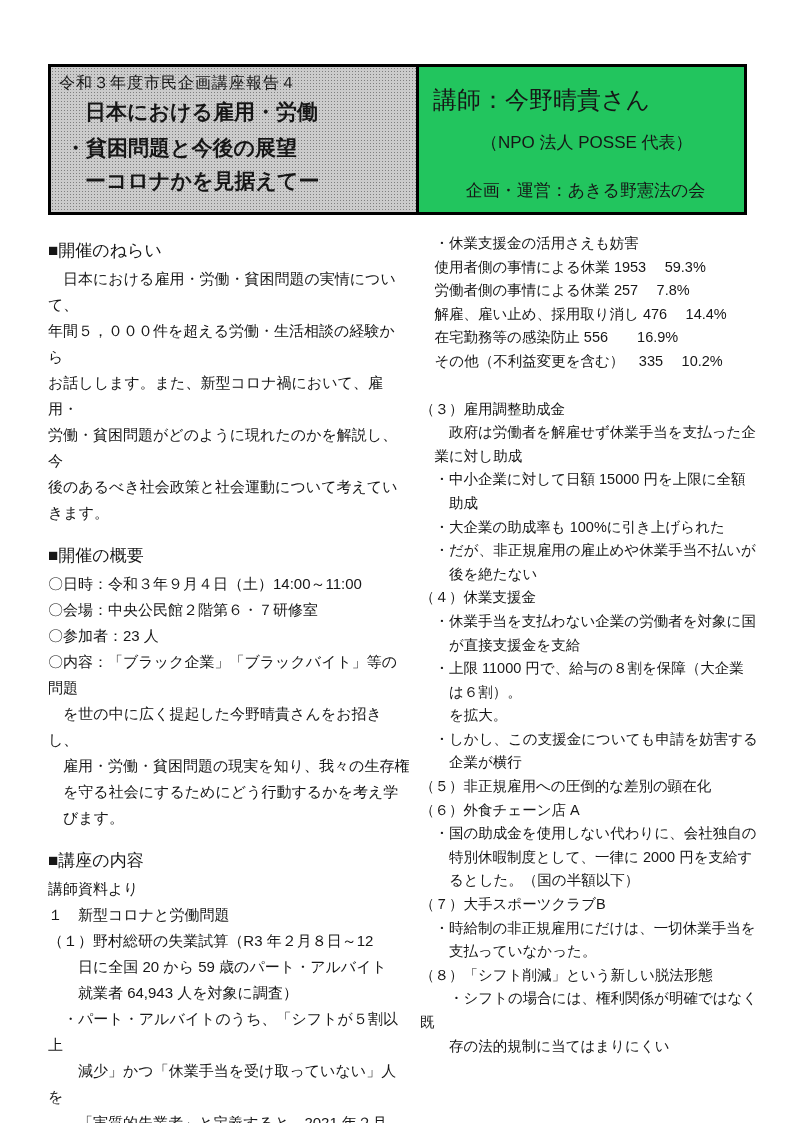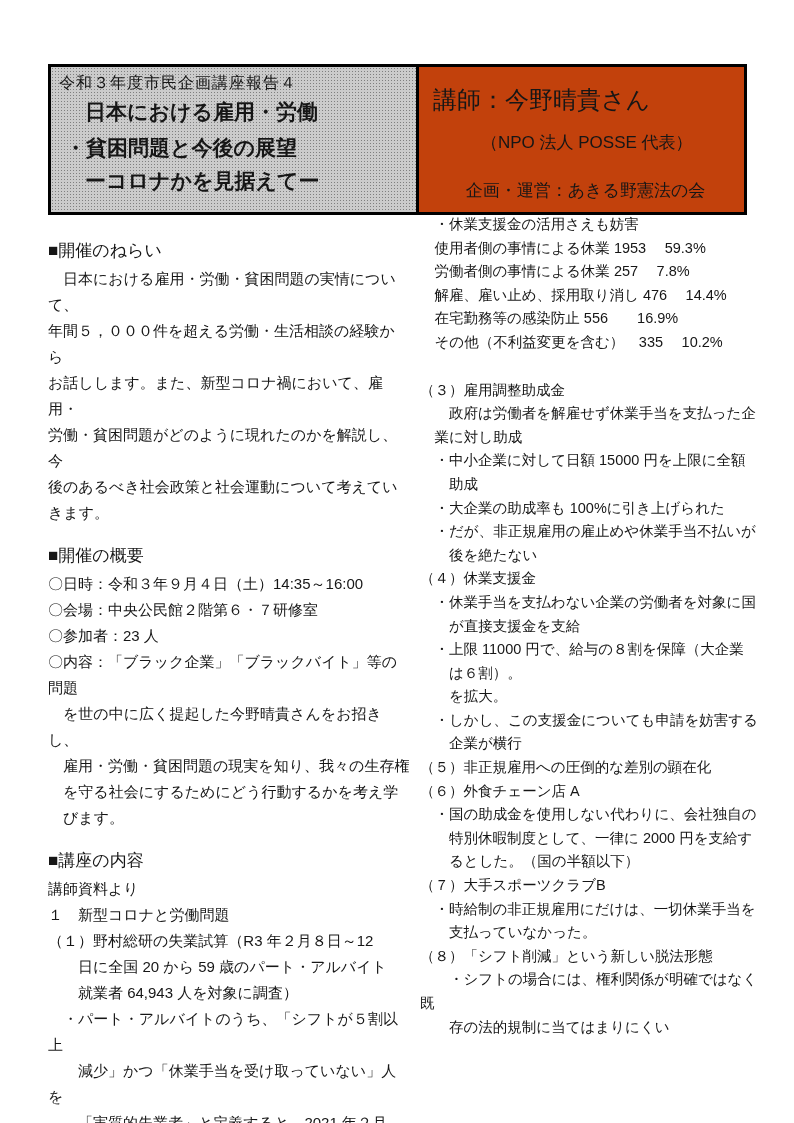--- a/index.html
+++ b/index.html
@@ -13,21 +13,21 @@
     overflow:hidden;
   }
 
   
   .header {
     position:absolute; left:48px; top:64px;
     width:699px; height:151px;
     border:3px solid #000;
     box-sizing:border-box;
     display:flex;
-    background:#c2410c;
+    background:#22c55e;
   }
   .header-left {
     width:368px;
     border-right:3px solid #000;
     box-sizing:border-box;
     background-color:#cbcbcb;
     background-image:radial-gradient(#7f7f7f 0.8px, rgba(0,0,0,0) 0.9px);
     background-size:3px 3px;
     padding:5px 8px 0 8px;
   }
@@ -38,21 +38,21 @@
   .sub-title { font-size:21px; font-weight:bold; line-height:30px; padding-left:26px; white-space:nowrap; }
 
   .header-right { flex:1; padding:16px 12px 0 14px; box-sizing:border-box; }
   .lecturer { font-size:24px; line-height:34px; white-space:nowrap; }
   .lecturer-org { font-size:17px; line-height:24px; margin-left:48px; margin-top:14px; white-space:nowrap; }
   .organizer { font-size:17px; line-height:24px; margin-left:6px; margin-top:24px; white-space:nowrap;text-align:center; }
 
   
   .col { position:absolute; }
   .col-left  { left:48px;  top:236px; width:362px; font-size:15px;   line-height:26px; }
-  .col-right { left:420px; top:213px; width:344px; font-size:14.5px; line-height:23.6px; }
+  .col-right { left:420px; top:232px; width:344px; font-size:14.5px; line-height:23.6px; }
 
   .section { margin-bottom:15px; }
   .col-right .section { margin-bottom:24px; }
   .section:last-child { margin-bottom:0; }
 
   .heading { font-size:17px; line-height:30px; white-space:pre-wrap; }
   .line { white-space:pre-wrap; }
 </style>
 </head>
 <body>
@@ -81,21 +81,21 @@
           <div class="line">年間５，０００件を超える労働・生活相談の経験から</div>
           <div class="line">お話しします。また、新型コロナ禍において、雇用・</div>
           <div class="line">労働・貧困問題がどのように現れたのかを解説し、今</div>
           <div class="line">後のあるべき社会政策と社会運動について考えてい</div>
           <div class="line">きます。</div>
         </div>
     </div>
     <div class="section">
       <div class="heading">■開催の概要</div>
       <div>
-          <div class="line">〇日時：令和３年９月４日（土）14:35～16:00</div>
+          <div class="line">〇日時：令和３年９月４日（土）14:00～11:00</div>
           <div class="line">〇会場：中央公民館２階第６・７研修室</div>
           <div class="line">〇参加者：23 人</div>
           <div class="line">〇内容：「ブラック企業」「ブラックバイト」等の問題</div>
           <div class="line">　を世の中に広く提起した今野晴貴さんをお招きし、</div>
           <div class="line">　雇用・労働・貧困問題の現実を知り、我々の生存権</div>
           <div class="line">　を守る社会にするためにどう行動するかを考え学</div>
           <div class="line">　びます。</div>
         </div>
     </div>
     <div class="section">

